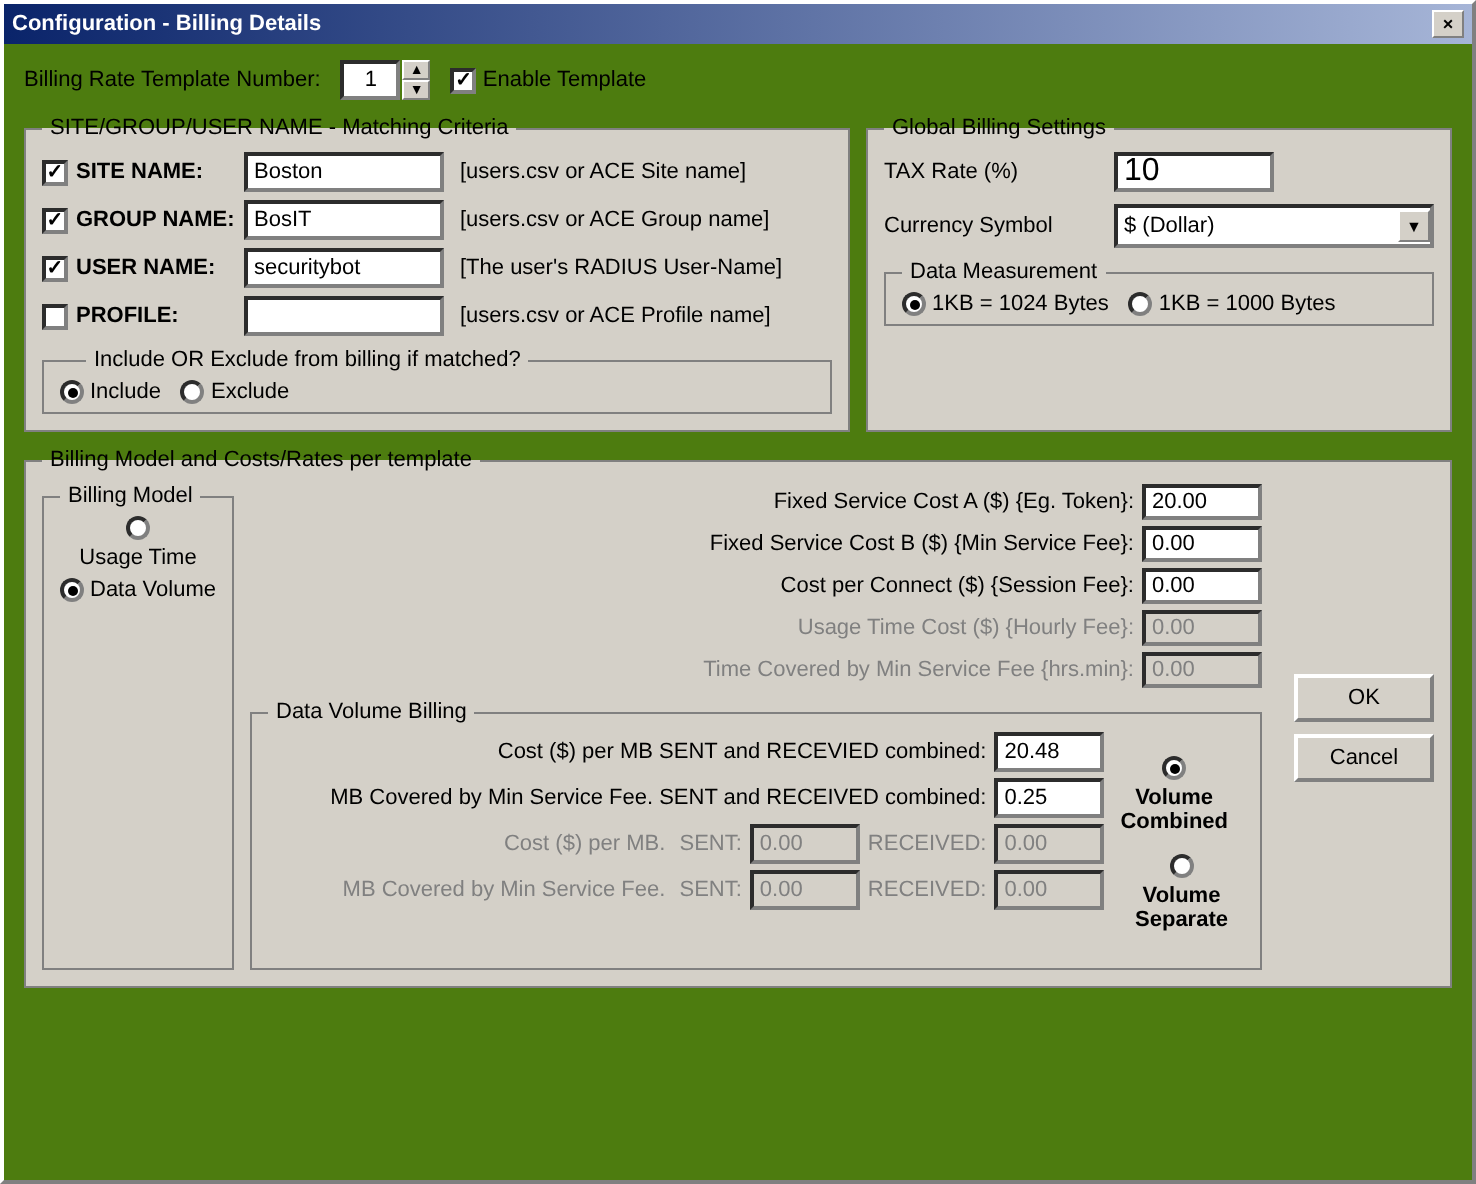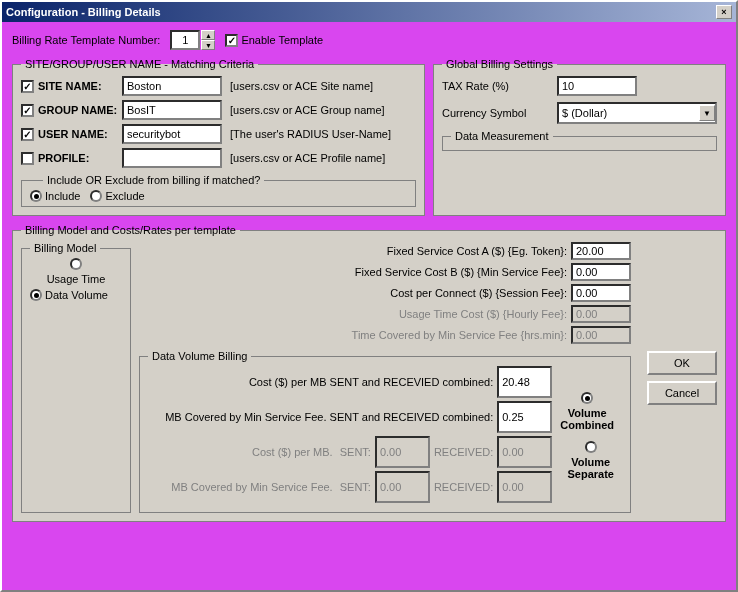--- a/index.html
+++ b/index.html
@@ -7,21 +7,21 @@
       font-family: 'MS Sans Serif', Tahoma, Arial, sans-serif;
       font-size: 11px;
       background: #d4d0c8;
       width: 738px;
       height: 592px;
       overflow: hidden;
     }
     .window {
       width: 738px;
       height: 592px;
-      background: #d946ef;
+      background: #4d7c0f;
       border: 2px solid #808080;
       border-top-color: #ffffff;
       border-left-color: #ffffff;
       position: relative;
     }
     .title-bar {
       background: linear-gradient(to right, #0a246a, #a6b5d7);
       color: white;
       height: 20px;
       display: flex;
@@ -198,21 +198,21 @@
     }
     .tax-label {
       width: 115px;
       font-size: 11px;
     }
     .tax-input {
       width: 80px;
       height: 20px;
       border: 2px inset #808080;
       background: white;
-      font-size: 11px;
+      font-size: 16px;
       padding: 1px 3px;
     }
     .select-wrapper {
       position: relative;
       display: inline-flex;
     }
     .select-wrapper select {
       width: 160px;
       height: 22px;
       border: 2px inset #808080;
@@ -245,21 +245,21 @@
     .data-measurement legend {
       font-size: 11px;
     }
     
     .bottom-panel {
       margin-top: 8px;
     }
     .billing-model-box {
       border: 1px solid #808080;
       padding: 4px 8px;
-      width: 110px;
+      width: 96px;
       flex-shrink: 0;
     }
     .billing-model-box legend {
       font-size: 11px;
     }
     .cost-rates {
       flex: 1;
     }
     .cost-row {
       display: flex;
@@ -305,21 +305,21 @@
     .dv-label {
       font-size: 11px;
       text-align: right;
       flex: 1;
     }
     .dv-label.disabled {
       color: #808080;
     }
     .dv-input {
       width: 55px;
-      height: 32px;
+      height: 20px;
       border: 2px inset #808080;
       background: white;
       font-size: 11px;
       padding: 1px 3px;
     }
     .dv-input.disabled {
       background: #d4d0c8;
       color: #808080;
     }
     .dv-mini-label {
@@ -453,20 +453,30 @@
               <option>$ (Dollar)</option>
               <option>€ (Euro)</option>
               <option>£ (Pound)</option>
             </select>
             <div class="select-arrow">▼</div>
           </div>
         </div>
 
         <fieldset class="fieldset data-measurement">
           <legend>Data Measurement</legend>
+          <div class="radio-group">
+            <div class="radio-item">
+              <div class="radio checked"></div>
+              <span class="label-text">1KB = 1024 Bytes</span>
+            </div>
+            <div class="radio-item">
+              <div class="radio"></div>
+              <span class="label-text">1KB = 1000 Bytes</span>
+            </div>
+          </div>
         </fieldset>
       </fieldset>
     </div>
 
     <fieldset class="fieldset bottom-panel" style="margin-top:8px;">
       <legend>Billing Model and Costs/Rates per template</legend>
 
       <div style="display:flex; gap:8px;">
 
         <fieldset class="fieldset billing-model-box">

